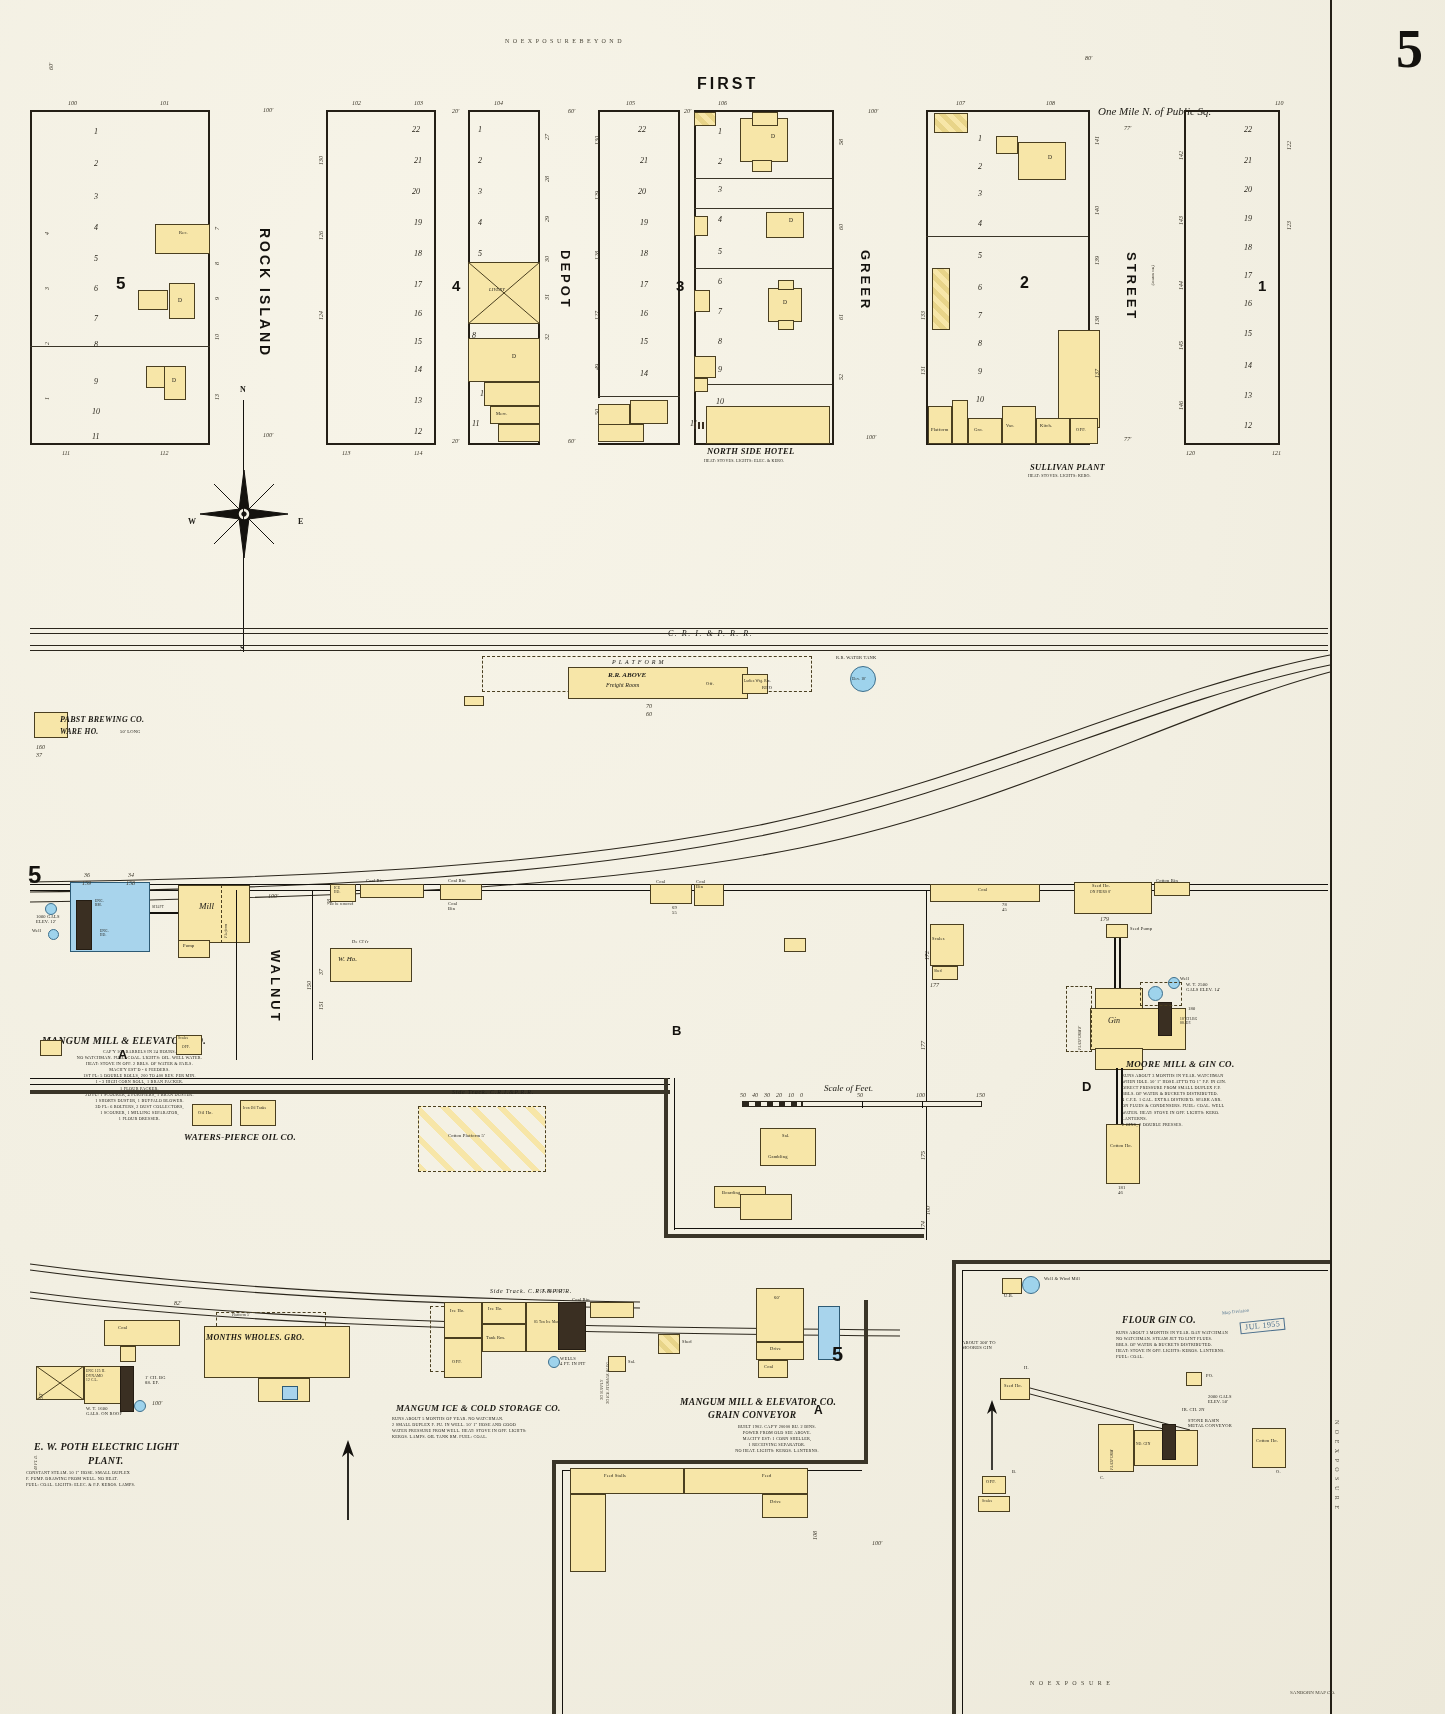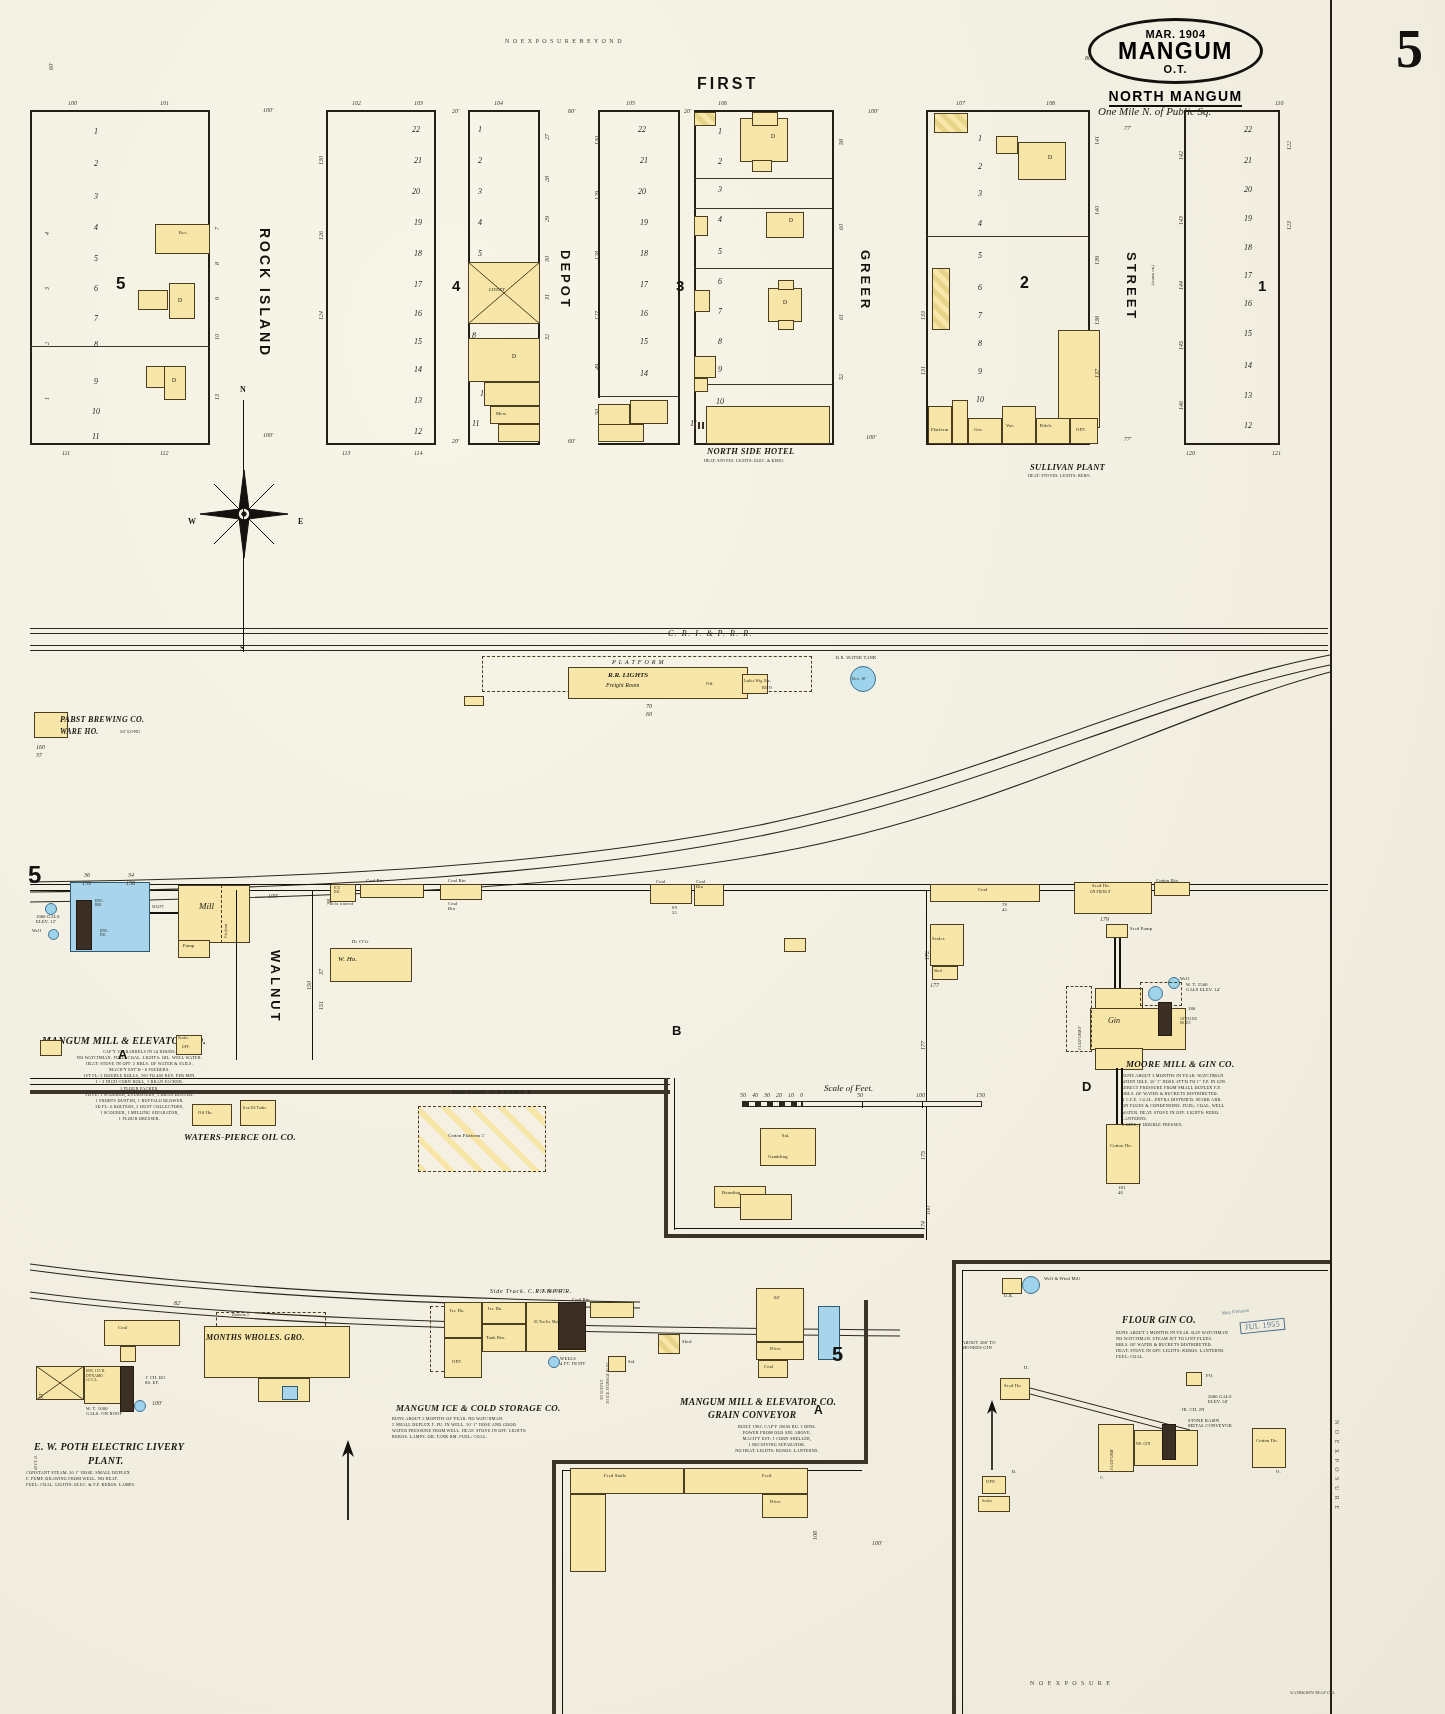--- a/index.html
+++ b/index.html
@@ -67,28 +67,20 @@
   .scalebar{position:absolute;height:6px;border:1px solid #2b261c;box-sizing:border-box;}
 </style>
 </head>
 <body>
 
 <div id="sheet">
   <div id="paper"></div>
 
   <div class="lbl tiny" style="left:505px;top:38px;letter-spacing:1px;font-size:6px;color:#4a4639;">N O   E X P O S U R E   B E Y O N D</div>
 
-  <div id="titleblk">
-    <div class="ellipse">
-      <div class="ell-top">MAR. 1904</div>
-      <div class="ell-mid">MANGUM</div>
-      <div class="ell-bot">O.T.</div>
-    </div>
-    <div id="subtitle">NORTH MANGUM</div>
-  </div>
   <div id="pageno">5</div>
   <div class="lbl hand" style="left:1098px;top:106px;font-size:11px;">One Mile N. of Public Sq.</div>
 
   <div class="blockline" style="left:1330px;top:0px;width:1.5px;height:1714px;"></div>
   <div class="lbl dim" style="left:1085px;top:55px;">80'</div>
 
   <div class="lbl street" style="left:697px;top:76px;font-size:16px;">FIRST</div>
 
   <div class="blockline" style="left:30px;top:110px;width:180px;height:1.6px;"></div>
   <div class="blockline" style="left:30px;top:110px;width:1.6px;height:335px;"></div>
@@ -388,21 +380,21 @@
 
   <div class="rr" style="left:30px;top:628px;width:1298px;"></div>
   <div class="rr" style="left:30px;top:633px;width:1298px;"></div>
   <div class="rr" style="left:30px;top:645px;width:1298px;"></div>
   <div class="rr" style="left:30px;top:650px;width:1298px;"></div>
   <div class="lbl hand" style="left:668px;top:630px;font-size:8px;letter-spacing:1.5px;">C. R. I. &amp; P. R. R.</div>
 
   <div class="dashbox" style="left:482px;top:656px;width:330px;height:36px;"></div>
   <div class="lbl hand" style="left:612px;top:659px;font-size:6px;letter-spacing:3px;">PLATFORM</div>
   <div class="bldg" style="left:568px;top:667px;width:180px;height:32px;"></div>
-  <div class="lbl hand" style="left:608px;top:672px;font-size:7px;font-weight:bold;">R.R. LIGHTS</div>
+  <div class="lbl hand" style="left:608px;top:672px;font-size:7px;font-weight:bold;">R.R. ABOVE</div>
   <div class="lbl hand" style="left:606px;top:682px;font-size:6px;">Freight Room</div>
   <div class="lbl tiny" style="left:706px;top:682px;">Off.</div>
   <div class="bldg" style="left:742px;top:674px;width:26px;height:20px;"></div>
   <div class="lbl tiny" style="left:744px;top:680px;font-size:3.5px;line-height:1;">Ladies Wtg. Rm.</div>
   <div class="bldg" style="left:464px;top:696px;width:20px;height:10px;"></div>
   <div class="lbl dim" style="left:646px;top:703px;">70</div>
   <div class="lbl dim" style="left:646px;top:711px;">60</div>
 
   <div class="well" style="left:850px;top:666px;width:24px;height:24px;"></div>
   <div class="lbl tiny" style="left:836px;top:655px;line-height:1.2;">R.R. WATER TANK</div>
@@ -622,21 +614,21 @@
   </div>
   <div class="bldg" style="left:84px;top:1366px;width:42px;height:38px;"></div>
   <div class="lbl tiny" style="left:86px;top:1369px;font-size:3.5px;line-height:1.3;">ENG 125 H.<br>DYNAMO<br>12 C.L.</div>
   <div class="bldg dark" style="left:120px;top:1366px;width:14px;height:46px;"></div>
   <div class="well" style="left:134px;top:1400px;width:10px;height:10px;"></div>
   <div class="lbl tiny" style="left:86px;top:1406px;line-height:1.2;">W. T. 1600<br>GALS. ON ROOF</div>
   <div class="lbl tiny" style="left:145px;top:1375px;line-height:1.2;">1' CH. BG<br>88. EF.</div>
   <div class="lbl dim" style="left:152px;top:1400px;">100'</div>
   <div class="lbl dim rot90" style="left:38px;top:1400px;">60'</div>
   <div class="lbl dim rot90" style="left:34px;top:1470px;font-size:4px;">40 FT. D.</div>
-  <div class="lbl capt" style="left:34px;top:1442px;font-size:10px;">E. W. POTH ELECTRIC LIVERY</div>
+  <div class="lbl capt" style="left:34px;top:1442px;font-size:10px;">E. W. POTH ELECTRIC LIGHT</div>
   <div class="lbl capt" style="left:88px;top:1456px;font-size:10px;">PLANT.</div>
   <div id="cap2lines" style="position:absolute;left:26px;top:1470px;width:210px;">
       <div class="lbl tiny" style="position: static; font-size: 4.2px; letter-spacing: 0.25px; line-height: 1.45; white-space: nowrap;">CONSTANT STEAM. 50 1" HOSE. SMALL DUPLEX</div>
       <div class="lbl tiny" style="position: static; font-size: 4.2px; letter-spacing: 0.25px; line-height: 1.45; white-space: nowrap;">F. PUMP. DRAWING FROM WELL.  NO HEAT.</div>
       <div class="lbl tiny" style="position: static; font-size: 4.2px; letter-spacing: 0.25px; line-height: 1.45; white-space: nowrap;">FUEL: COAL. LIGHTS: ELEC. &amp; F.P. KEROS. LAMPS.</div>
     </div>
 
   <div class="bldg" style="left:204px;top:1326px;width:146px;height:52px;"></div>
   <div class="lbl capt" style="left:206px;top:1334px;font-size:8px;">MONTHS WHOLES. GRO.</div>
   <div class="dashbox" style="left:216px;top:1312px;width:110px;height:14px;border-bottom:none;"></div>

